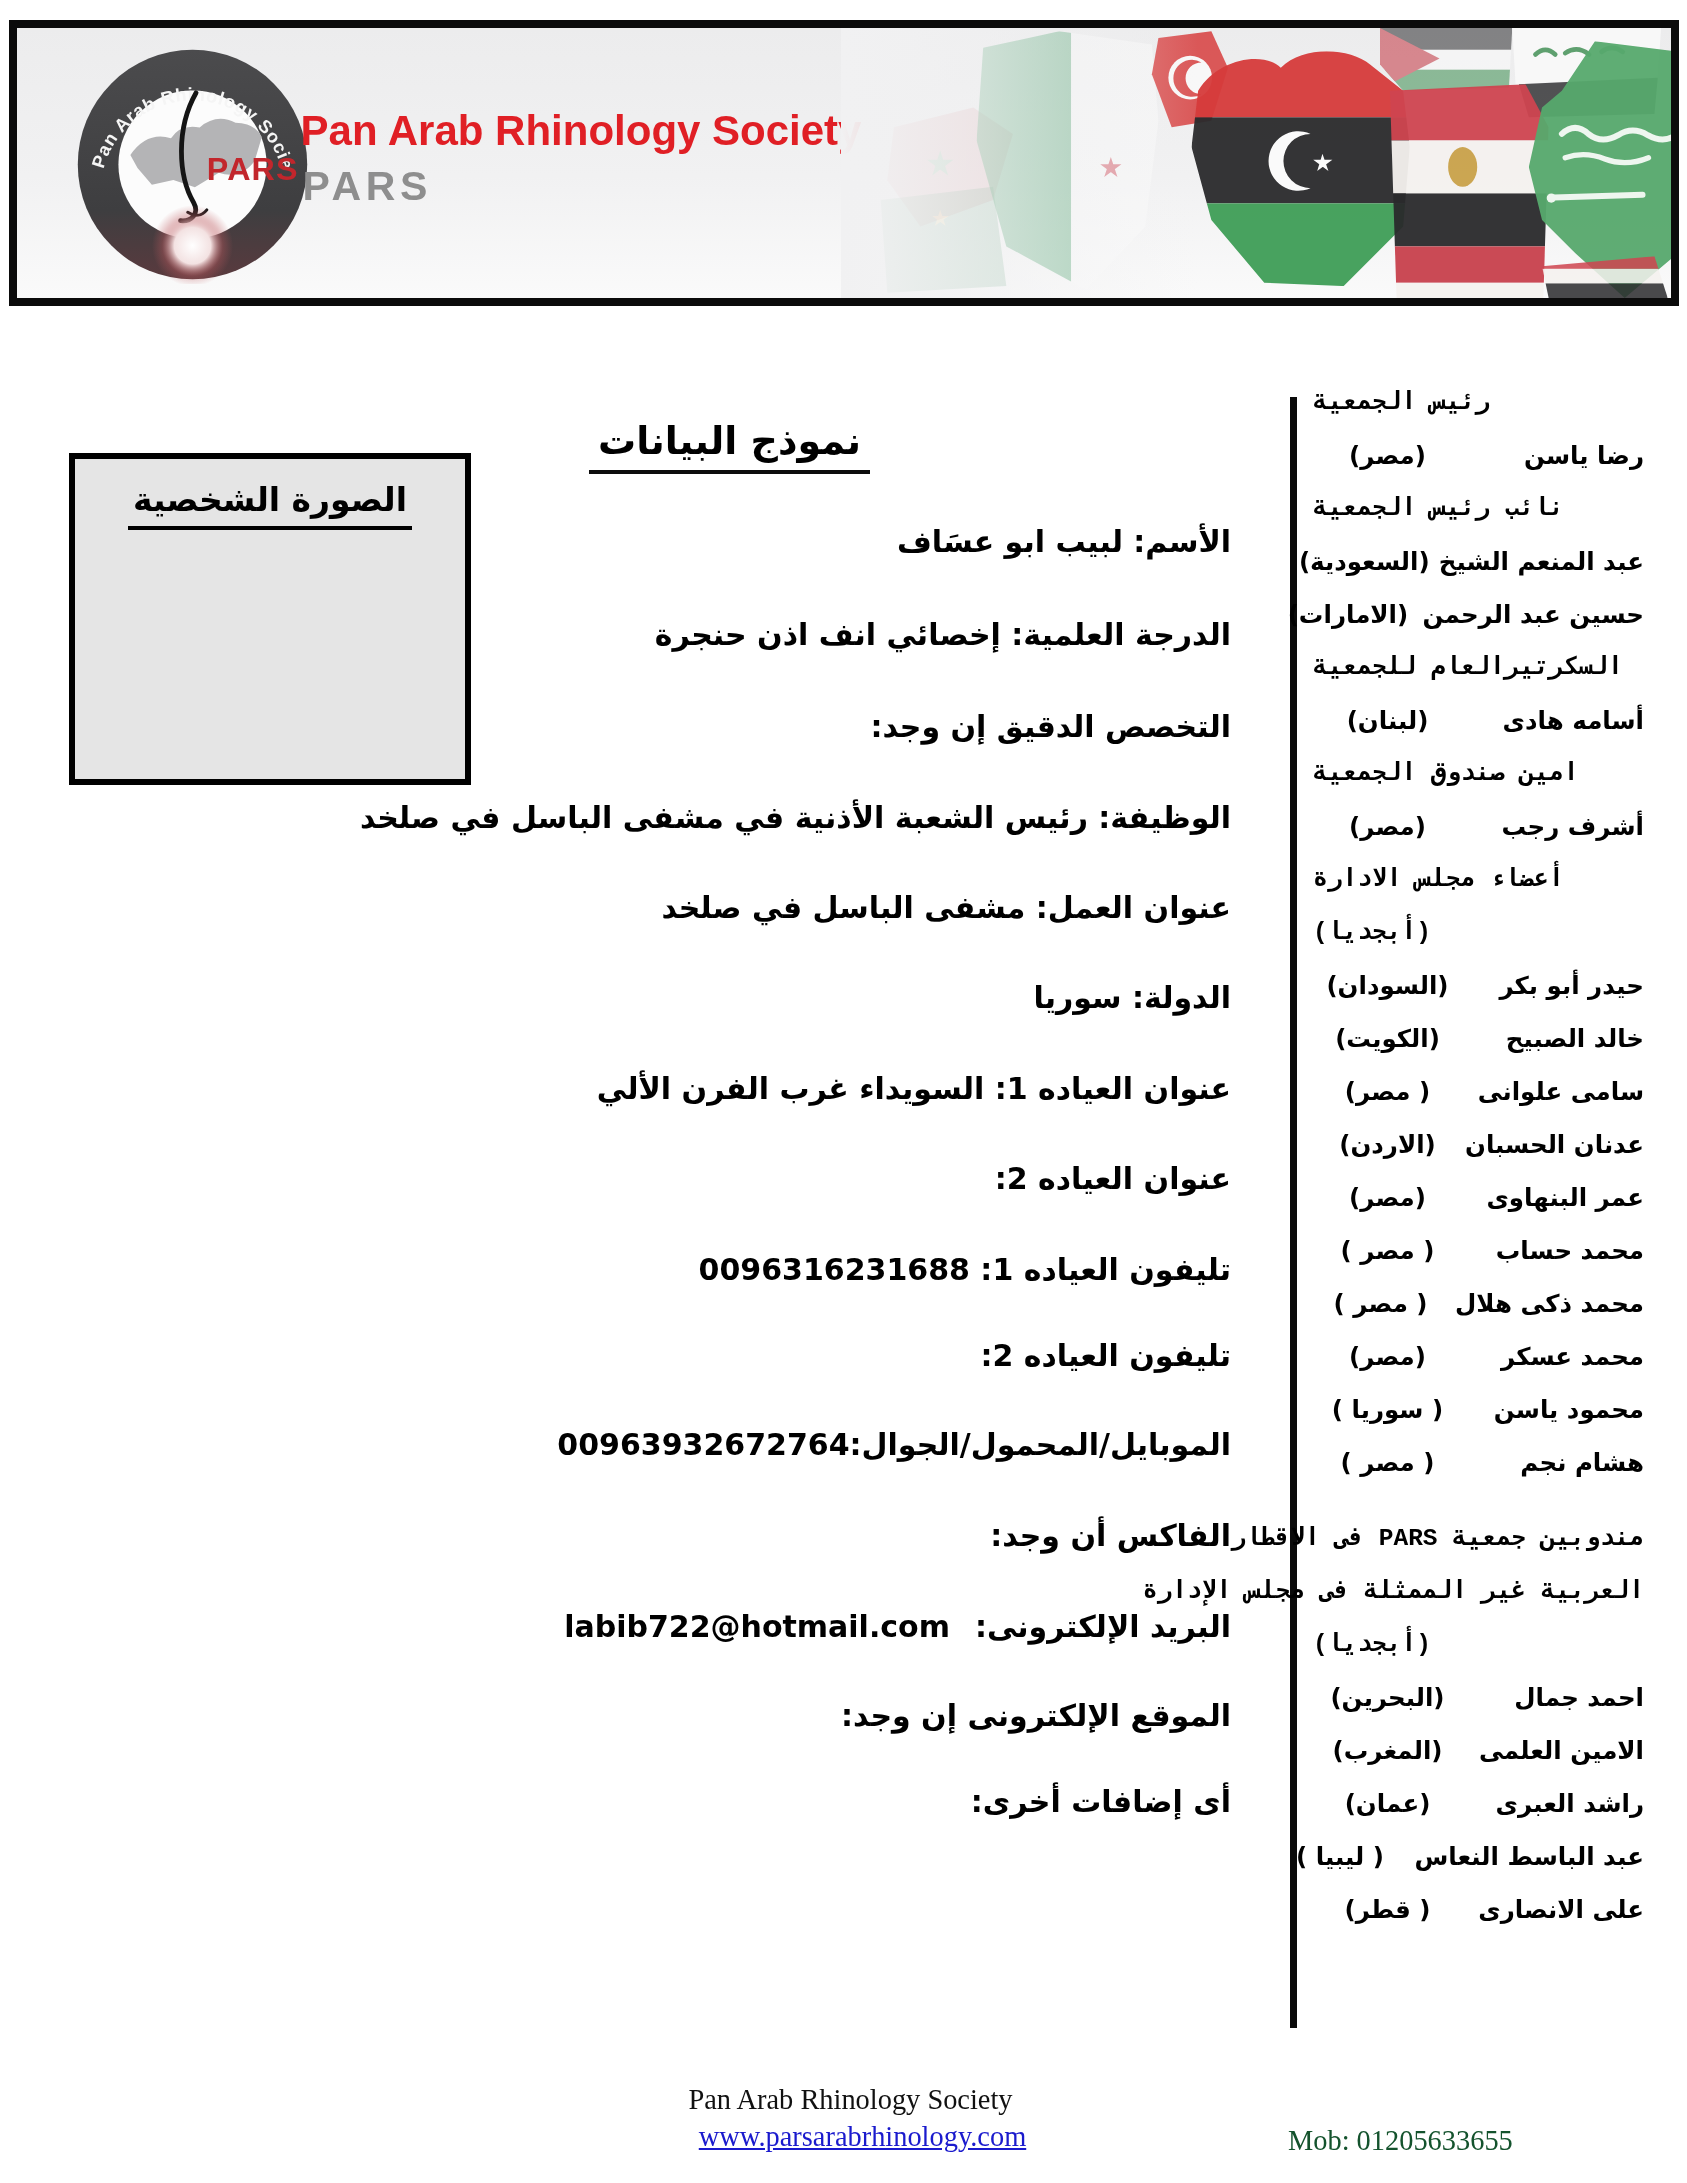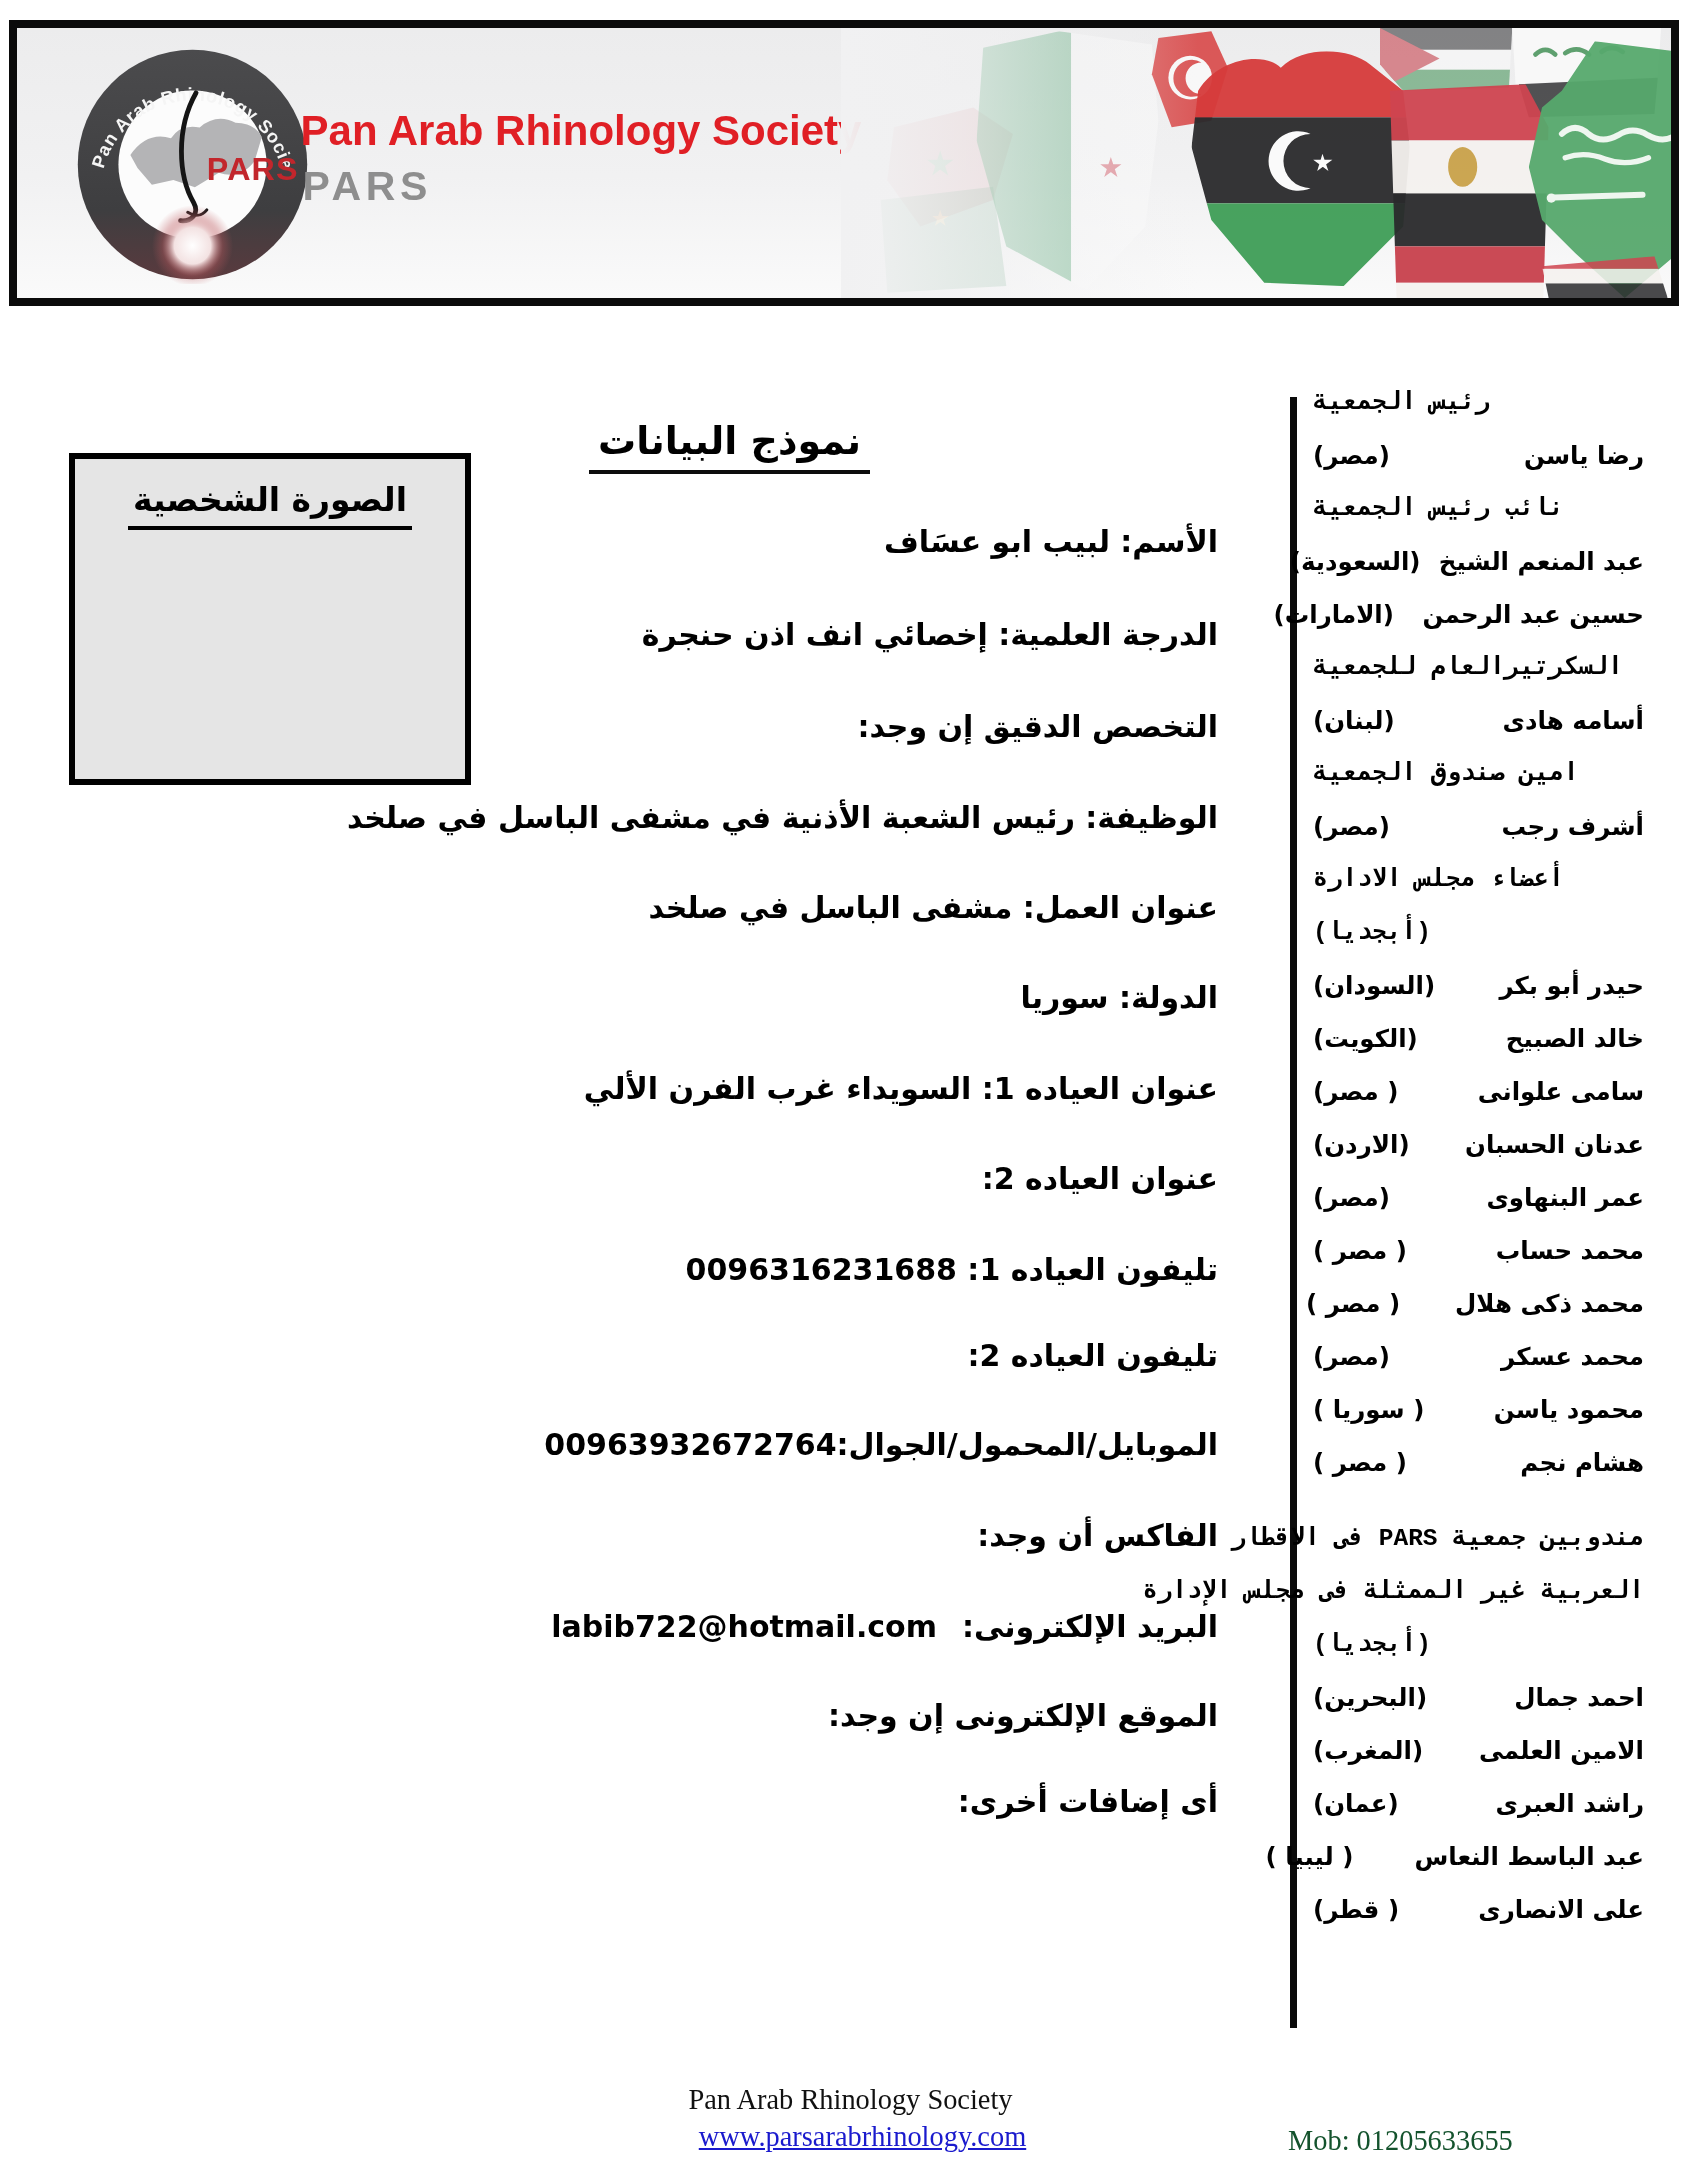--- a/index.html
+++ b/index.html
@@ -26,32 +26,32 @@
              border:6px solid #000;text-align:center;background:#e5e5e5;}
   .photo-label{display:inline-block;margin-top:21px;font-size:33px;font-weight:bold;direction:rtl;
                padding:0 5.3px 6.6px;border-bottom:4px solid #000;white-space:nowrap;}
 
   
   .form-title-wrap{position:absolute;left:564px;top:419px;width:331px;text-align:center;}
   .form-title{display:inline-block;direction:rtl;font-size:38px;font-weight:bold;white-space:nowrap;
               padding:0 9.3px 6.6px;border-bottom:4.6px solid #0d0d0d;}
 
   
-  .form-line{position:absolute;right:469px;direction:rtl;font-size:30px;font-weight:bold;
+  .form-line{position:absolute;right:456px;direction:rtl;font-size:30px;font-weight:bold;
              white-space:nowrap;color:#000;text-align:right;}
   .email{margin-inline-start:14.6px;font-family:"DejaVu Sans",sans-serif;}
 
   
   .divider{position:absolute;left:1290px;top:397px;width:7.3px;height:1631px;background:#0a0a0a;}
   .sidebar{position:absolute;left:1313px;top:376px;width:331px;direction:rtl;
            font-weight:bold;font-size:24.5px;color:#000;}
   .sb-heading{height:53px;line-height:53px;text-align:left;white-space:nowrap;font-family:Liberation Mono, monospace;}
   .sb-row{height:53px;display:flex;justify-content:space-between;align-items:center;}
   .sb-name{white-space:nowrap;}
-  .sb-country{width:149px;flex:none;text-align:left;white-space:nowrap;}
+  .sb-country{width:149px;flex:none;text-align:center;white-space:nowrap;}
   .sb-gap{height:23px;}
 
   
   .footer-center{position:absolute;left:589px;top:2081px;width:523px;text-align:center;
                  font-family:"Liberation Serif",serif;font-size:28.4px;color:#111;line-height:37px;}
   .footer-link{color:#1a1acd;text-decoration:underline;cursor:pointer;margin-left:24px;}
   .footer-mob{position:absolute;left:1288px;top:2125px;font-family:"Liberation Serif",serif;
               font-size:28.4px;color:#14532d;white-space:nowrap;}
 </style>
 </head>

